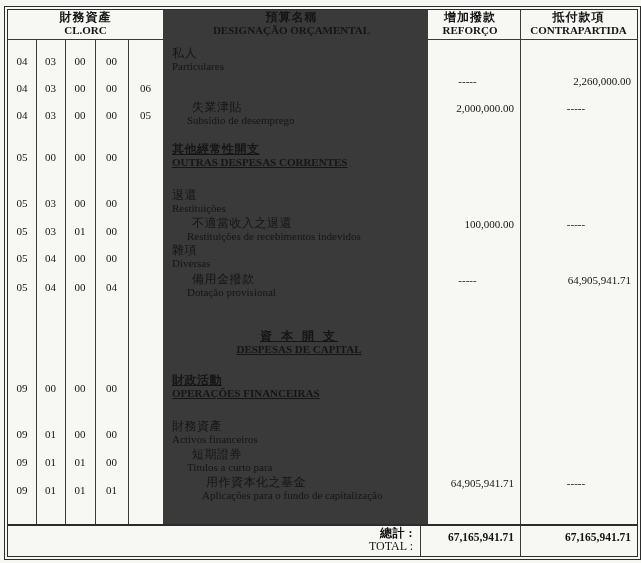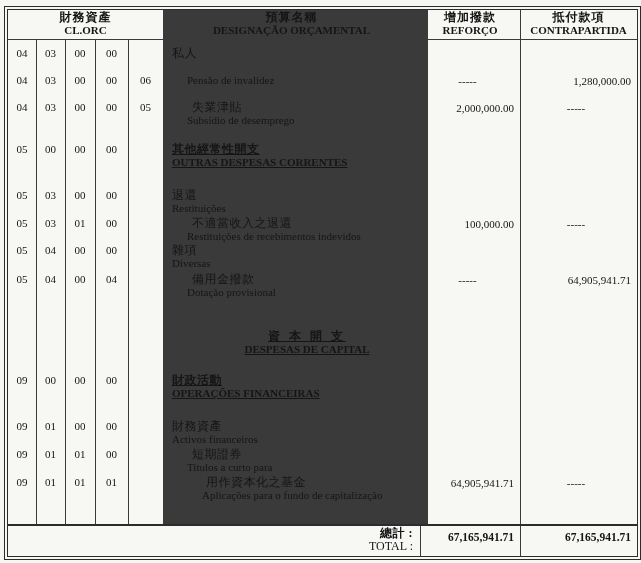--- a/index.html
+++ b/index.html
@@ -24,31 +24,31 @@
   .vl.full{top:0;height:546px;}
   
   .hl{position:absolute;left:0;right:0;height:1px;background:#3a3a3a;}
   
   .thead{position:absolute;top:0;left:0;right:0;height:29px;}
   .hcell{position:absolute;top:1px;text-align:center;line-height:13px;}
   .hzh{font-size:12px;font-weight:bold;letter-spacing:1px;}
   .hlatin{font-size:11px;font-weight:bold;}
   
   .row{position:absolute;left:0;right:0;height:27px;font-size:12px;line-height:13px;}
-  .codecell{position:absolute;top:0;text-align:center;font-size:11px;}
+  .codecell{position:absolute;top:8px;text-align:center;font-size:11px;}
   .desig{position:absolute;left:155px;width:256px;padding-left:9px;}
   .zh{font-size:12px;letter-spacing:0.5px;}
   .pt{font-size:11px;}
   .ind1 .zh{padding-left:20px;}
   .ind1 .pt{padding-left:15px;}
   .ind2 .zh{padding-left:34px;}
   .ind2 .pt{padding-left:30px;}
   .sect .zh{font-weight:bold;text-decoration:underline;}
   .sect .pt{font-weight:bold;text-decoration:underline;}
-  .center-sect .desig{text-align:center;padding-left:16px;}
+  .center-sect .desig{text-align:center;padding-left:8px;}
   .center-sect .zh{letter-spacing:3px;}
   .amt{position:absolute;top:1px;font-size:11px;text-align:right;}
   .amt.ref{left:413px;width:93px;}
   .amt.con{left:513px;width:110px;}
   .amt.dash{text-align:center;letter-spacing:0;}
   
   .trow{position:absolute;left:0;right:0;top:514px;height:32px;border-top:2px solid #2c2c2c;}
   .tlabel{position:absolute;left:0;width:405px;top:1px;text-align:right;line-height:13px;}
   .tlabel .zh{font-size:12px;font-weight:bold;}
   .tlabel .pt{font-size:12px;font-weight:normal;}
@@ -92,34 +92,34 @@
     </div>
 
     <div class="row" style="top:37px">
       <span class="codecell" style="left:0;width:28px">04</span>
       <span class="codecell" style="left:28px;width:29px">03</span>
       <span class="codecell" style="left:57px;width:30px">00</span>
       <span class="codecell" style="left:87px;width:33px">00</span>
       <span class="codecell" style="left:120px;width:35px"></span>
       <div class="desig">
         <div class="zh">私人</div>
+        <div class="pt">Particulares</div>
       </div>
     </div>
 
     <div class="row ind1" style="top:64px">
       <span class="codecell" style="left:0;width:28px">04</span>
       <span class="codecell" style="left:28px;width:29px">03</span>
       <span class="codecell" style="left:57px;width:30px">00</span>
       <span class="codecell" style="left:87px;width:33px">00</span>
       <span class="codecell" style="left:120px;width:35px">06</span>
       <div class="desig">
-        <div class="pt">Pensão de invalidez</div>
       </div>
       <span class="amt ref dash">-----</span>
-      <span class="amt con">1,280,000.00</span>
+      <span class="amt con">2,260,000.00</span>
     </div>
 
     <div class="row ind1" style="top:91px">
       <span class="codecell" style="left:0;width:28px">04</span>
       <span class="codecell" style="left:28px;width:29px">03</span>
       <span class="codecell" style="left:57px;width:30px">00</span>
       <span class="codecell" style="left:87px;width:33px">00</span>
       <span class="codecell" style="left:120px;width:35px">05</span>
       <div class="desig">
         <div class="zh">失業津貼</div>

